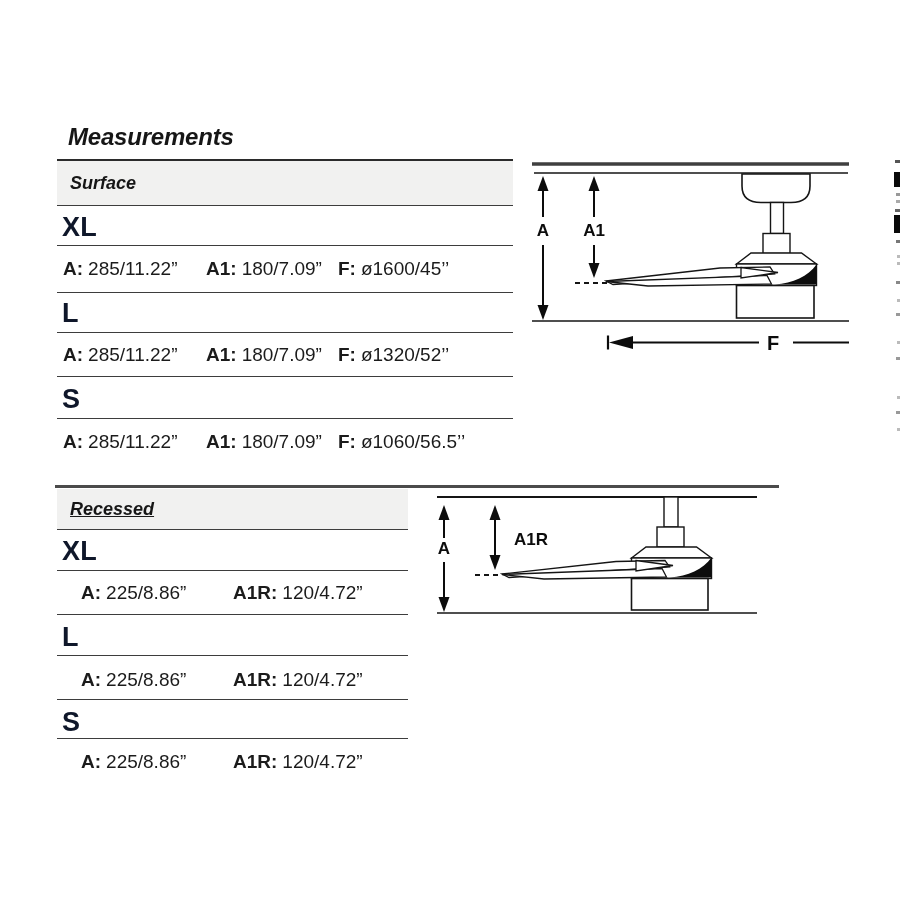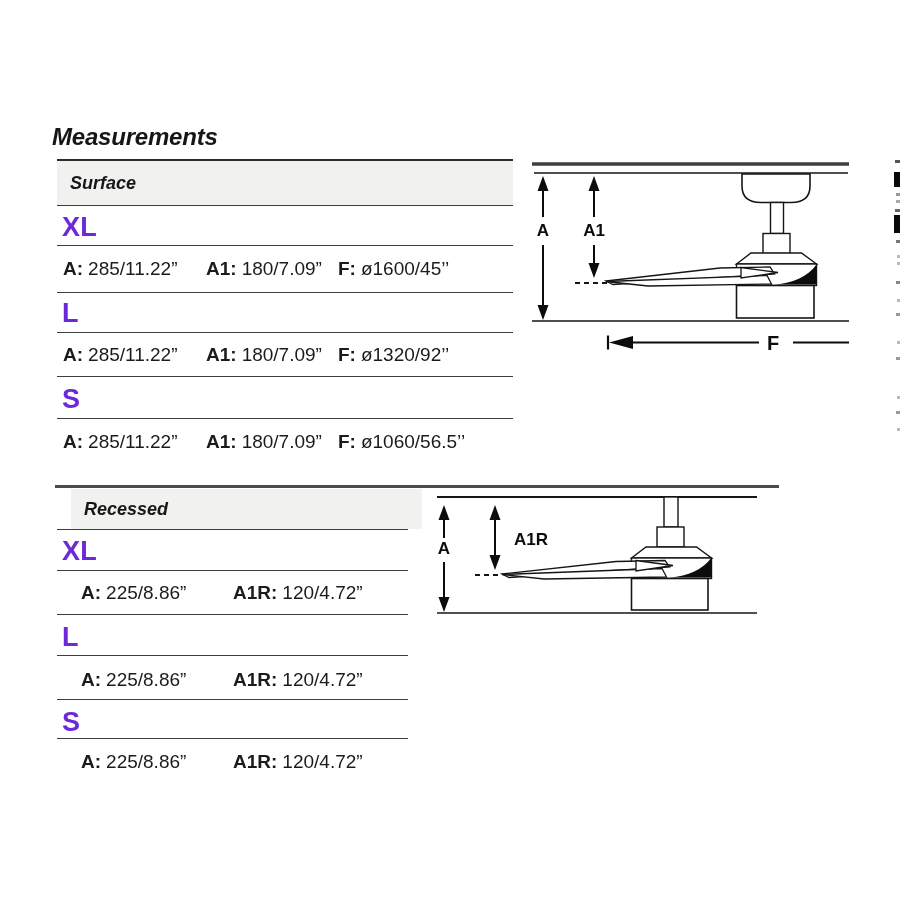--- a/index.html
+++ b/index.html
@@ -2,38 +2,38 @@
 <html><head>
 <meta charset="utf-8">
 <style>
   html,body { margin:0; padding:0; background:#ffffff; }
   .page {
     position:relative; width:900px; height:900px; overflow:hidden;
     background:#ffffff; color:#1b1b1b;
     font-family:"Liberation Sans", sans-serif;
   }
   .page-title {
-    position:absolute; left:52px; top:123px;
+    position:absolute; left:68px; top:123px;
     font-size:24px; font-weight:bold; font-style:italic;
     letter-spacing:-0.2px; color:#161616;
   }
   
   .hline { position:absolute; height:1px; background:#3d3d3d; }
   .hline.thick { height:2px; background:#2b2b2b; }
   .section-bar {
     position:absolute; background:#f1f1f0;
     display:flex; align-items:center;text-align:right;
   }
   .section-bar .section-label {
     font-size:18px; font-weight:bold; font-style:italic;
     padding-left:13px; color:#161616;
   }
   .size-label {
     position:absolute; font-size:27px; font-weight:bold;
-    line-height:28px; color:#6d28d9; letter-spacing:0.2px;
+    line-height:28px; color:#0f172a; letter-spacing:0.2px;
   }
   .spec-row { position:absolute; height:22px; line-height:22px; font-size:19px; }
   .spec { position:absolute; white-space:nowrap; }
   .spec .k { font-weight:bold; margin-right:5px; }
   
   .col-a   { left:6px; }
   .col-a1  { left:149px; }
   .col-f   { left:281px; }
   
   .col-ra  { left:24px; }
@@ -69,21 +69,21 @@
       <span class="spec col-a1"><span class="k">A1:</span><span class="v">180/7.09”</span></span>
       <span class="spec col-f"><span class="k">F:</span><span class="v">ø1600/45’’</span></span>
     </div>
     <div class="hline" style="left:57px; top:292px; width:456px;"></div>
 
     <div class="size-label" style="left:62px; top:299px;">L</div>
     <div class="hline" style="left:57px; top:332px; width:456px;"></div>
     <div class="spec-row" style="left:57px; top:344px; width:456px;">
       <span class="spec col-a"><span class="k">A:</span><span class="v">285/11.22”</span></span>
       <span class="spec col-a1"><span class="k">A1:</span><span class="v">180/7.09”</span></span>
-      <span class="spec col-f"><span class="k">F:</span><span class="v">ø1320/92’’</span></span>
+      <span class="spec col-f"><span class="k">F:</span><span class="v">ø1320/52’’</span></span>
     </div>
     <div class="hline" style="left:57px; top:376px; width:456px;"></div>
 
     <div class="size-label" style="left:62px; top:385px;">S</div>
     <div class="hline" style="left:57px; top:418px; width:456px;"></div>
     <div class="spec-row" style="left:57px; top:431px; width:456px;">
       <span class="spec col-a"><span class="k">A:</span><span class="v">285/11.22”</span></span>
       <span class="spec col-a1"><span class="k">A1:</span><span class="v">180/7.09”</span></span>
       <span class="spec col-f"><span class="k">F:</span><span class="v">ø1060/56.5’’</span></span>
     </div>
@@ -134,21 +134,21 @@
         <line x1="101" y1="187.5" x2="229" y2="187.5" stroke="#0c0c0c" stroke-width="2.2"></line>
         <text x="243" y="195" text-anchor="middle" font-size="20" font-weight="bold" font-family="Liberation Sans, sans-serif" fill="#0c0c0c">F</text>
         <line x1="263" y1="187.5" x2="319" y2="187.5" stroke="#0c0c0c" stroke-width="2.2"></line>
       </g>
     </svg>
   </div>
 
   <div class="separator"></div>
 
   <div>
-    <div class="section-bar" style="left:71px; top:489px; width:351px; height:40px;">
+    <div class="section-bar" style="left:57px; top:489px; width:351px; height:40px;text-decoration:underline;">
       <span class="section-label">Recessed</span>
     </div>
     <div class="hline" style="left:57px; top:529px; width:351px;"></div>
 
     <div class="size-label" style="left:62px; top:537px;">XL</div>
     <div class="hline" style="left:57px; top:570px; width:351px;"></div>
     <div class="spec-row" style="left:57px; top:582px; width:351px;">
       <span class="spec col-ra"><span class="k">A:</span><span class="v">225/8.86”</span></span>
       <span class="spec col-a1r"><span class="k">A1R:</span><span class="v">120/4.72”</span></span>
     </div>

